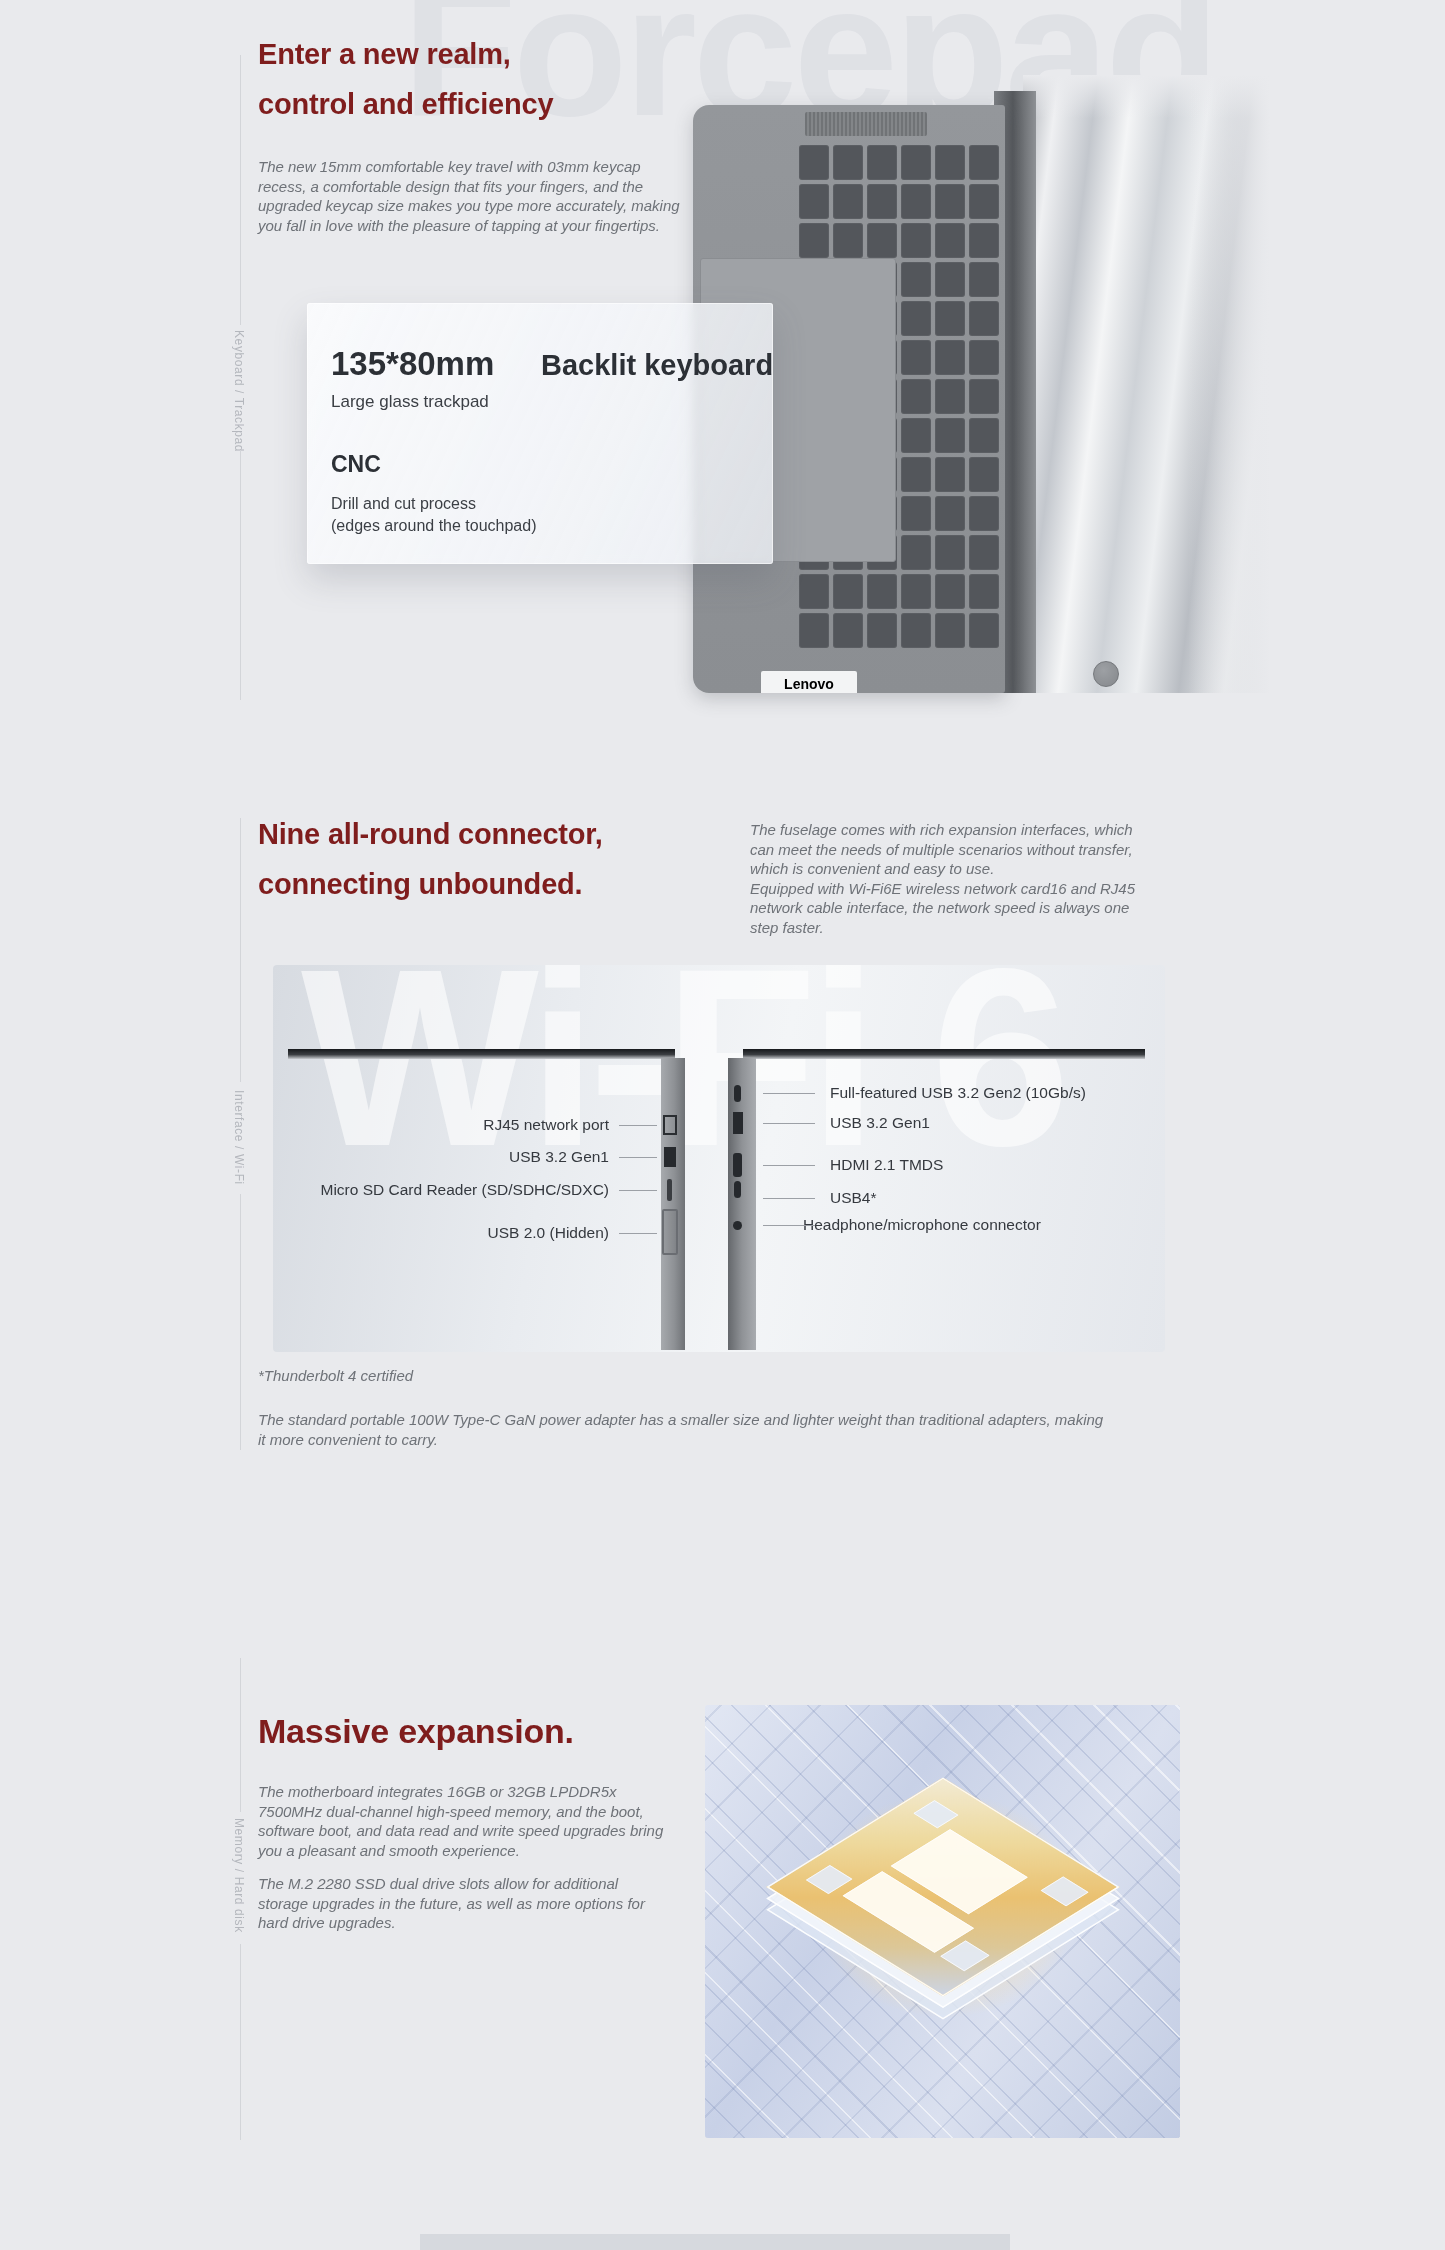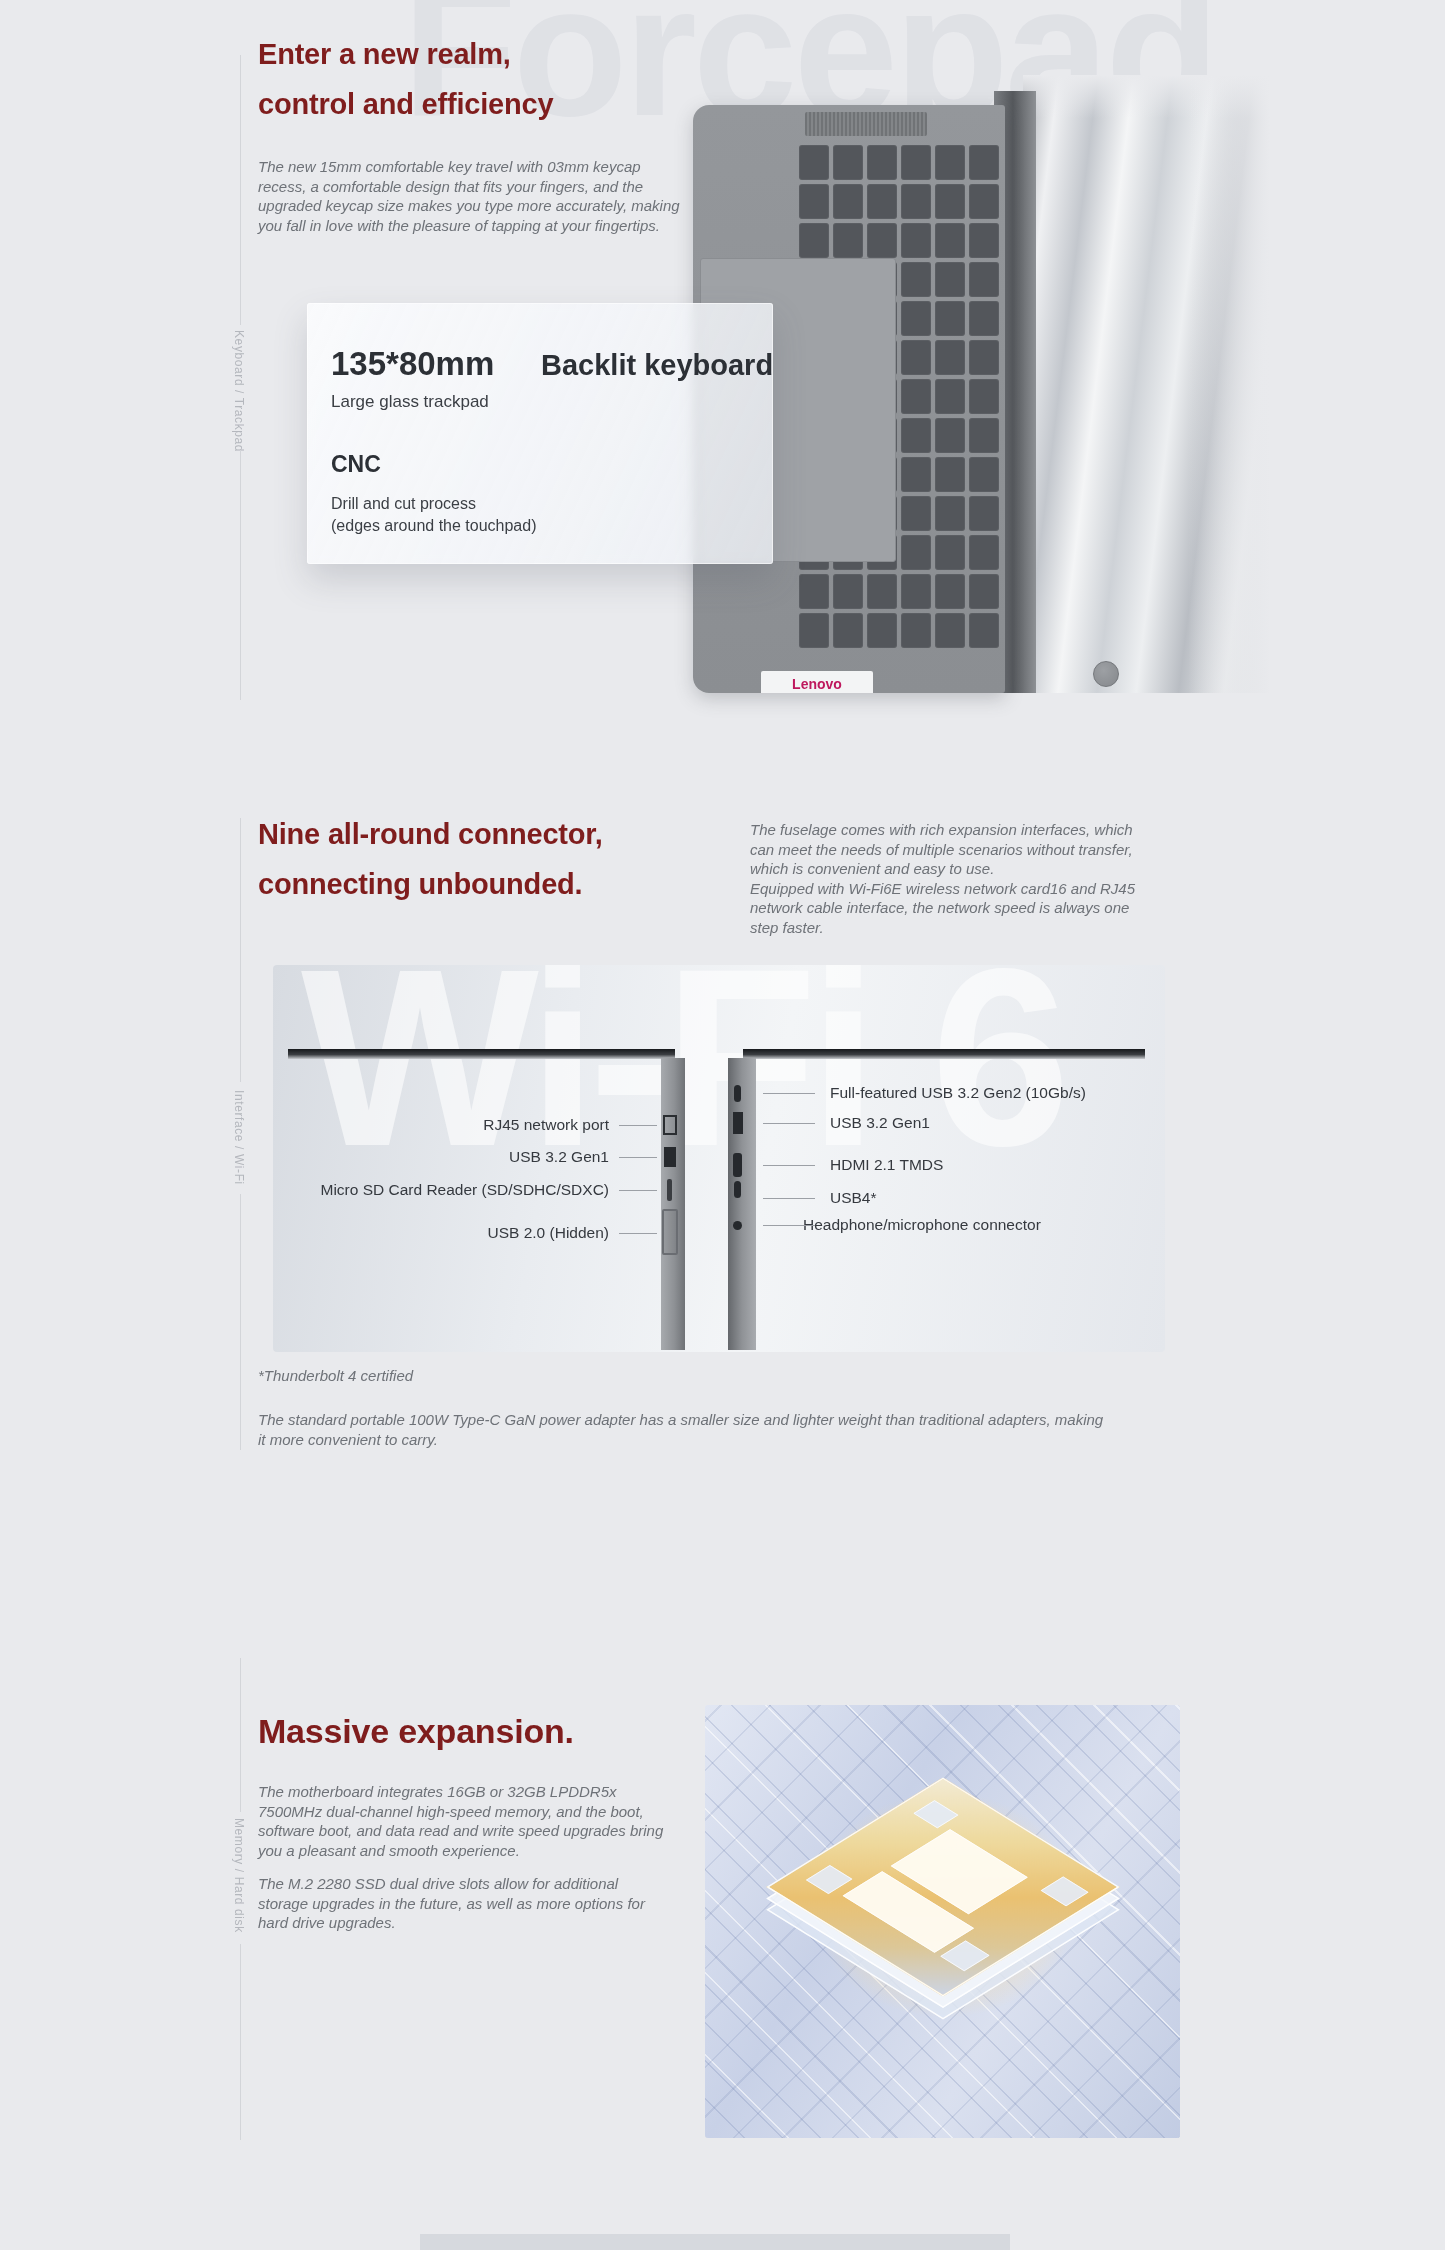--- a/index.html
+++ b/index.html
@@ -36,23 +36,23 @@
               background:linear-gradient(180deg,#94979b 0%,#8b8e92 100%);
               box-shadow:0 6px 18px rgba(70,75,85,.25); }
   #grille { position:absolute; left:112px; top:7px; width:122px; height:24px; border-radius:2px;
             background:repeating-linear-gradient(90deg,#707376 0 2px,#838689 2px 4px); }
   #kb { position:absolute; left:106px; top:40px; width:200px; height:512px;
         display:grid; grid-template-columns:repeat(6,1fr); grid-auto-rows:35px; gap:4px; }
   .key { background:#53565b; border-radius:3px;
          box-shadow:inset 0 0 0 1px rgba(255,255,255,.05); }
   #trackpad { position:absolute; left:7px; top:153px; width:196px; height:304px;
               background:#9fa2a6; border:1px solid #8a8d91; border-radius:3px; }
-  #lenovo-badge { position:absolute; left:68px; top:566px; width:112px; height:26px;
+  #lenovo-badge { position:absolute; left:68px; top:566px; width:96px; height:26px;
                   background:#f3f4f5; border-radius:2px; display:flex; align-items:center;
-                  justify-content:center; font-size:14px; font-weight:700; color:#be185d; }
+                  justify-content:center; font-size:14px; font-weight:700; color:#000000; }
   #power-btn { position:absolute; left:400px; top:586px; width:26px; height:26px;
                border-radius:50%; background:radial-gradient(circle at 40% 35%,#9da0a4,#85888c);
                border:1px solid #74777b; }
 
   
   #spec-card { position:absolute; left:307px; top:303px; width:466px; height:261px; z-index:3;
                border-radius:3px; backdrop-filter:blur(5px);
                background:linear-gradient(115deg,rgba(250,251,253,.93),rgba(238,241,246,.78));
                box-shadow:0 16px 34px rgba(80,86,98,.20), inset 0 0 0 1px rgba(255,255,255,.55); }
   .spec-big { position:absolute; font-weight:700; color:#2c3036; white-space:nowrap; }

